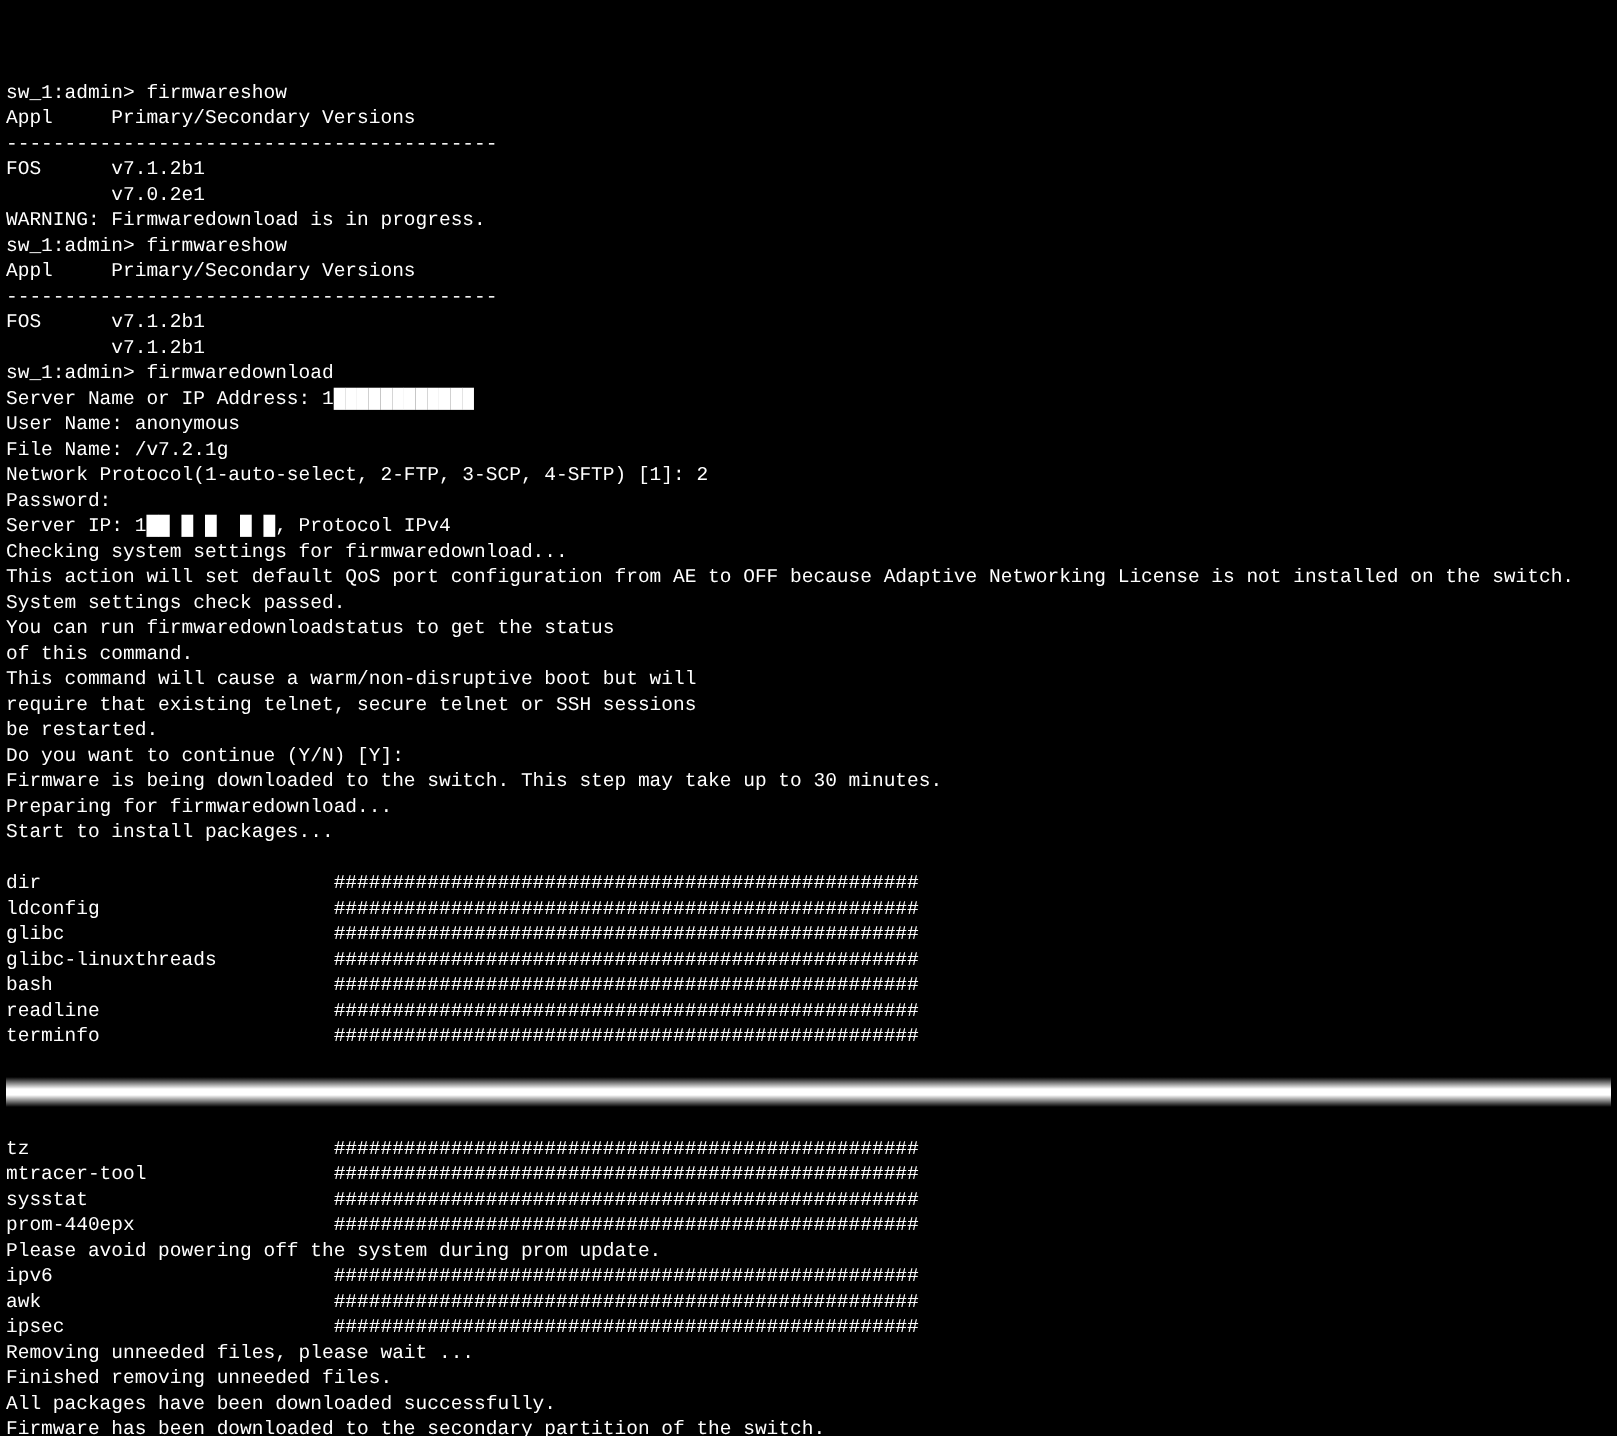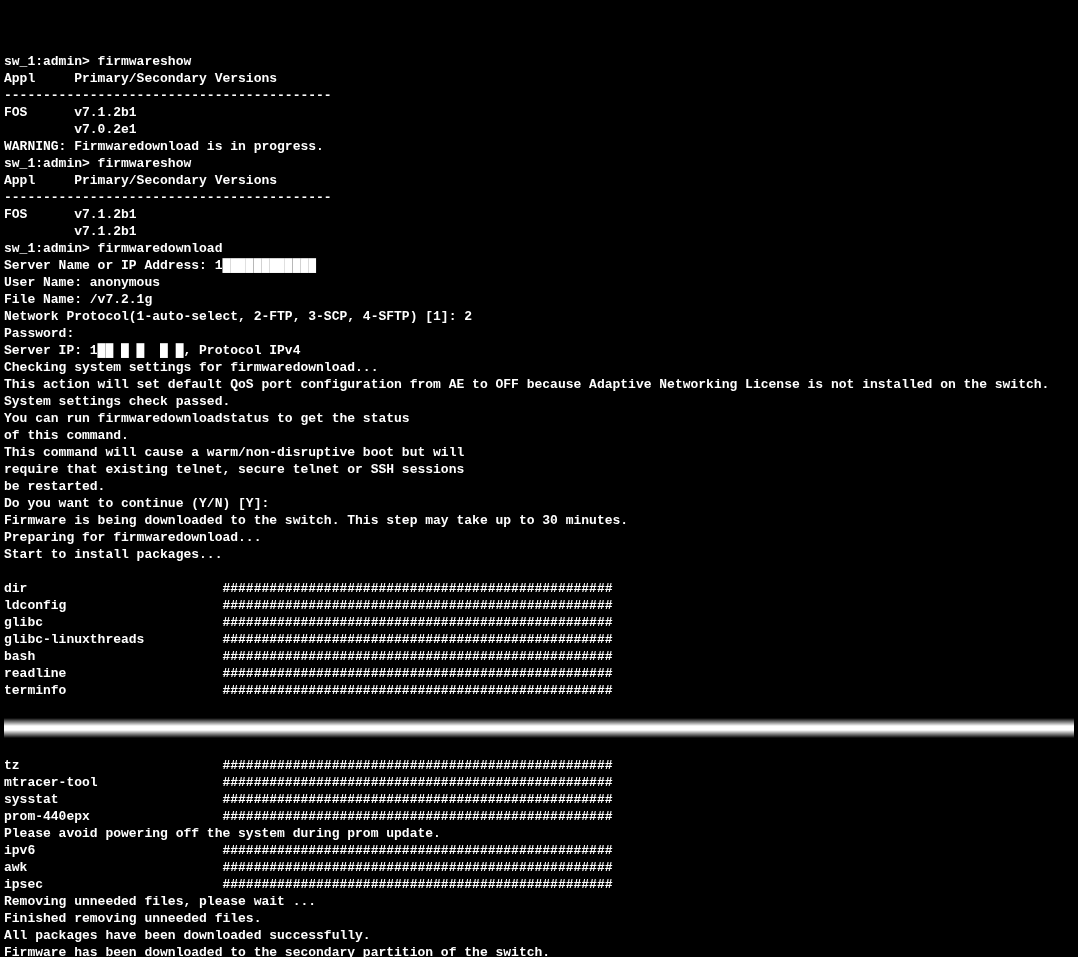--- a/index.html
+++ b/index.html
@@ -9,21 +9,20 @@
       font-size: 13px;
       line-height: 17px;
       margin: 0;
       padding: 2px 4px;
       white-space: pre;
       overflow-x: hidden;
     }
     .line {
       display: block;
       white-space: pre;
-      font-weight: bold;
     }
     .glow-bar {
       height: 18px;
       background: radial-gradient(ellipse 60% 120% at 50% 50%, rgba(255,255,255,1) 0%, rgba(255,255,255,0.9) 50%, rgba(255,255,255,0) 100%);
       margin: 2px 0;
     }
     .glow-bar {
       background: linear-gradient(to bottom, rgba(255,255,255,0) 0%, rgba(255,255,255,1) 40%, rgba(255,255,255,1) 60%, rgba(255,255,255,0) 100%);
       height: 20px;
       width: 100%;

